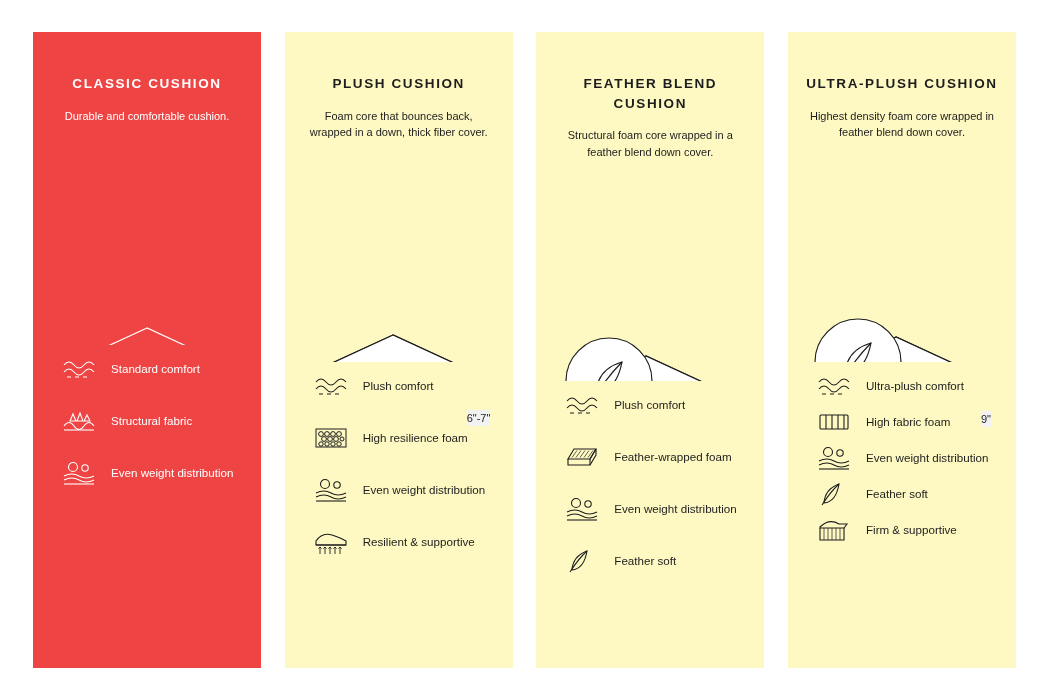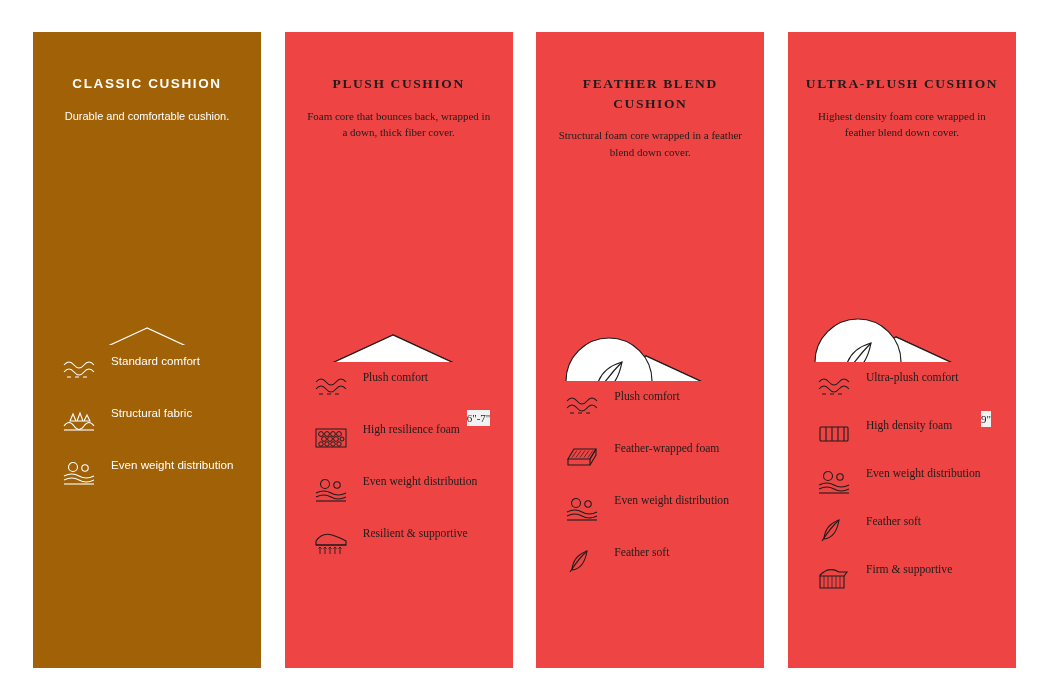--- a/index.html
+++ b/index.html
@@ -27,27 +27,26 @@
     width: 228px;
     height: 636px;
     box-sizing: border-box;
     display: flex;
     flex-direction: column;
     align-items: center;
     padding: 0;
     position: relative;
   }
   .card.dark {
-    background: #a16207;
+    background: #ef4444;
     color: #ffffff;
   }
   .card.light {
-    background: #ef4444;
+    background: #fef9c3;
     color: #1d1d1d;
-    font-family: Liberation Serif, serif;
   }
   .card-title {
     margin-top: 42px;
     font-size: 13.5px;
     font-weight: bold;
     letter-spacing: 1.6px;
     text-align: center;
     line-height: 1.45;
     text-transform: uppercase;
     padding: 0 16px;
@@ -74,21 +73,21 @@
     width: 100%;
     box-sizing: border-box;
     padding: 0 26px 0 26px;
     margin-top: 8px;
     display: flex;
     flex-direction: column;
     gap: 20px;
   }
   .feature {
     display: flex;
-    align-items: flex-start;
+    align-items: center;
     gap: 12px;
   }
   .feature .ficon {
     width: 40px;
     height: 32px;
     flex: none;
     display: flex;
     align-items: center;
     justify-content: center;
   }
@@ -452,42 +451,42 @@
         </g>
         <g stroke="#1d1d1d" stroke-width="1.1">
           <path d="M200 232 L200 312"></path>
           <path d="M195 232 L205 232"></path>
           <path d="M195 312 L205 312"></path>
         </g>
       </svg>
       <div class="dimlabel" style="position:absolute; left:193px; top:264px; background:#f2f2f2; padding:2px 0;">9"</div>
     </div>
 
-    <div class="features" style="gap:16px;">
+    <div class="features" style="gap:4px;">
       <div class="feature">
         <span class="ficon">
           <svg width="34" height="22" viewBox="0 0 34 22" fill="none" stroke="#1d1d1d" stroke-width="1.1">
             <path d="M2 7 Q7 1 12 7 T22 7 T32 7"></path>
             <path d="M2 14 Q7 8 12 14 T22 14 T32 14"></path>
             <path d="M5 19 L9 19 M13 19 L17 19 M21 19 L25 19"></path>
           </svg>
         </span>
         <span class="flabel">Ultra-plush comfort</span>
       </div>
       <div class="feature">
         <span class="ficon">
           <svg width="34" height="22" viewBox="0 0 34 22" fill="none" stroke="#1d1d1d" stroke-width="1.1">
             <rect x="3" y="4" width="28" height="14" rx="1"></rect>
             <path d="M9 4 L9 18"></path>
               <path d="M15 4 L15 18"></path>
               <path d="M21 4 L21 18"></path>
               <path d="M27 4 L27 18"></path>
           </svg>
         </span>
-        <span class="flabel">High density foam</span>
+        <span class="flabel">High fabric foam</span>
       </div>
       <div class="feature">
         <span class="ficon">
           <svg width="34" height="26" viewBox="0 0 34 26" fill="none" stroke="#1d1d1d" stroke-width="1.1">
             <circle cx="11" cy="7" r="4.5"></circle>
             <circle cx="23" cy="8" r="3.2"></circle>
             <path d="M2 16 Q10 12 17 16 T32 16"></path>
             <path d="M2 20 Q10 16 17 20 T32 20"></path>
             <path d="M2 24 L32 24"></path>
           </svg>

